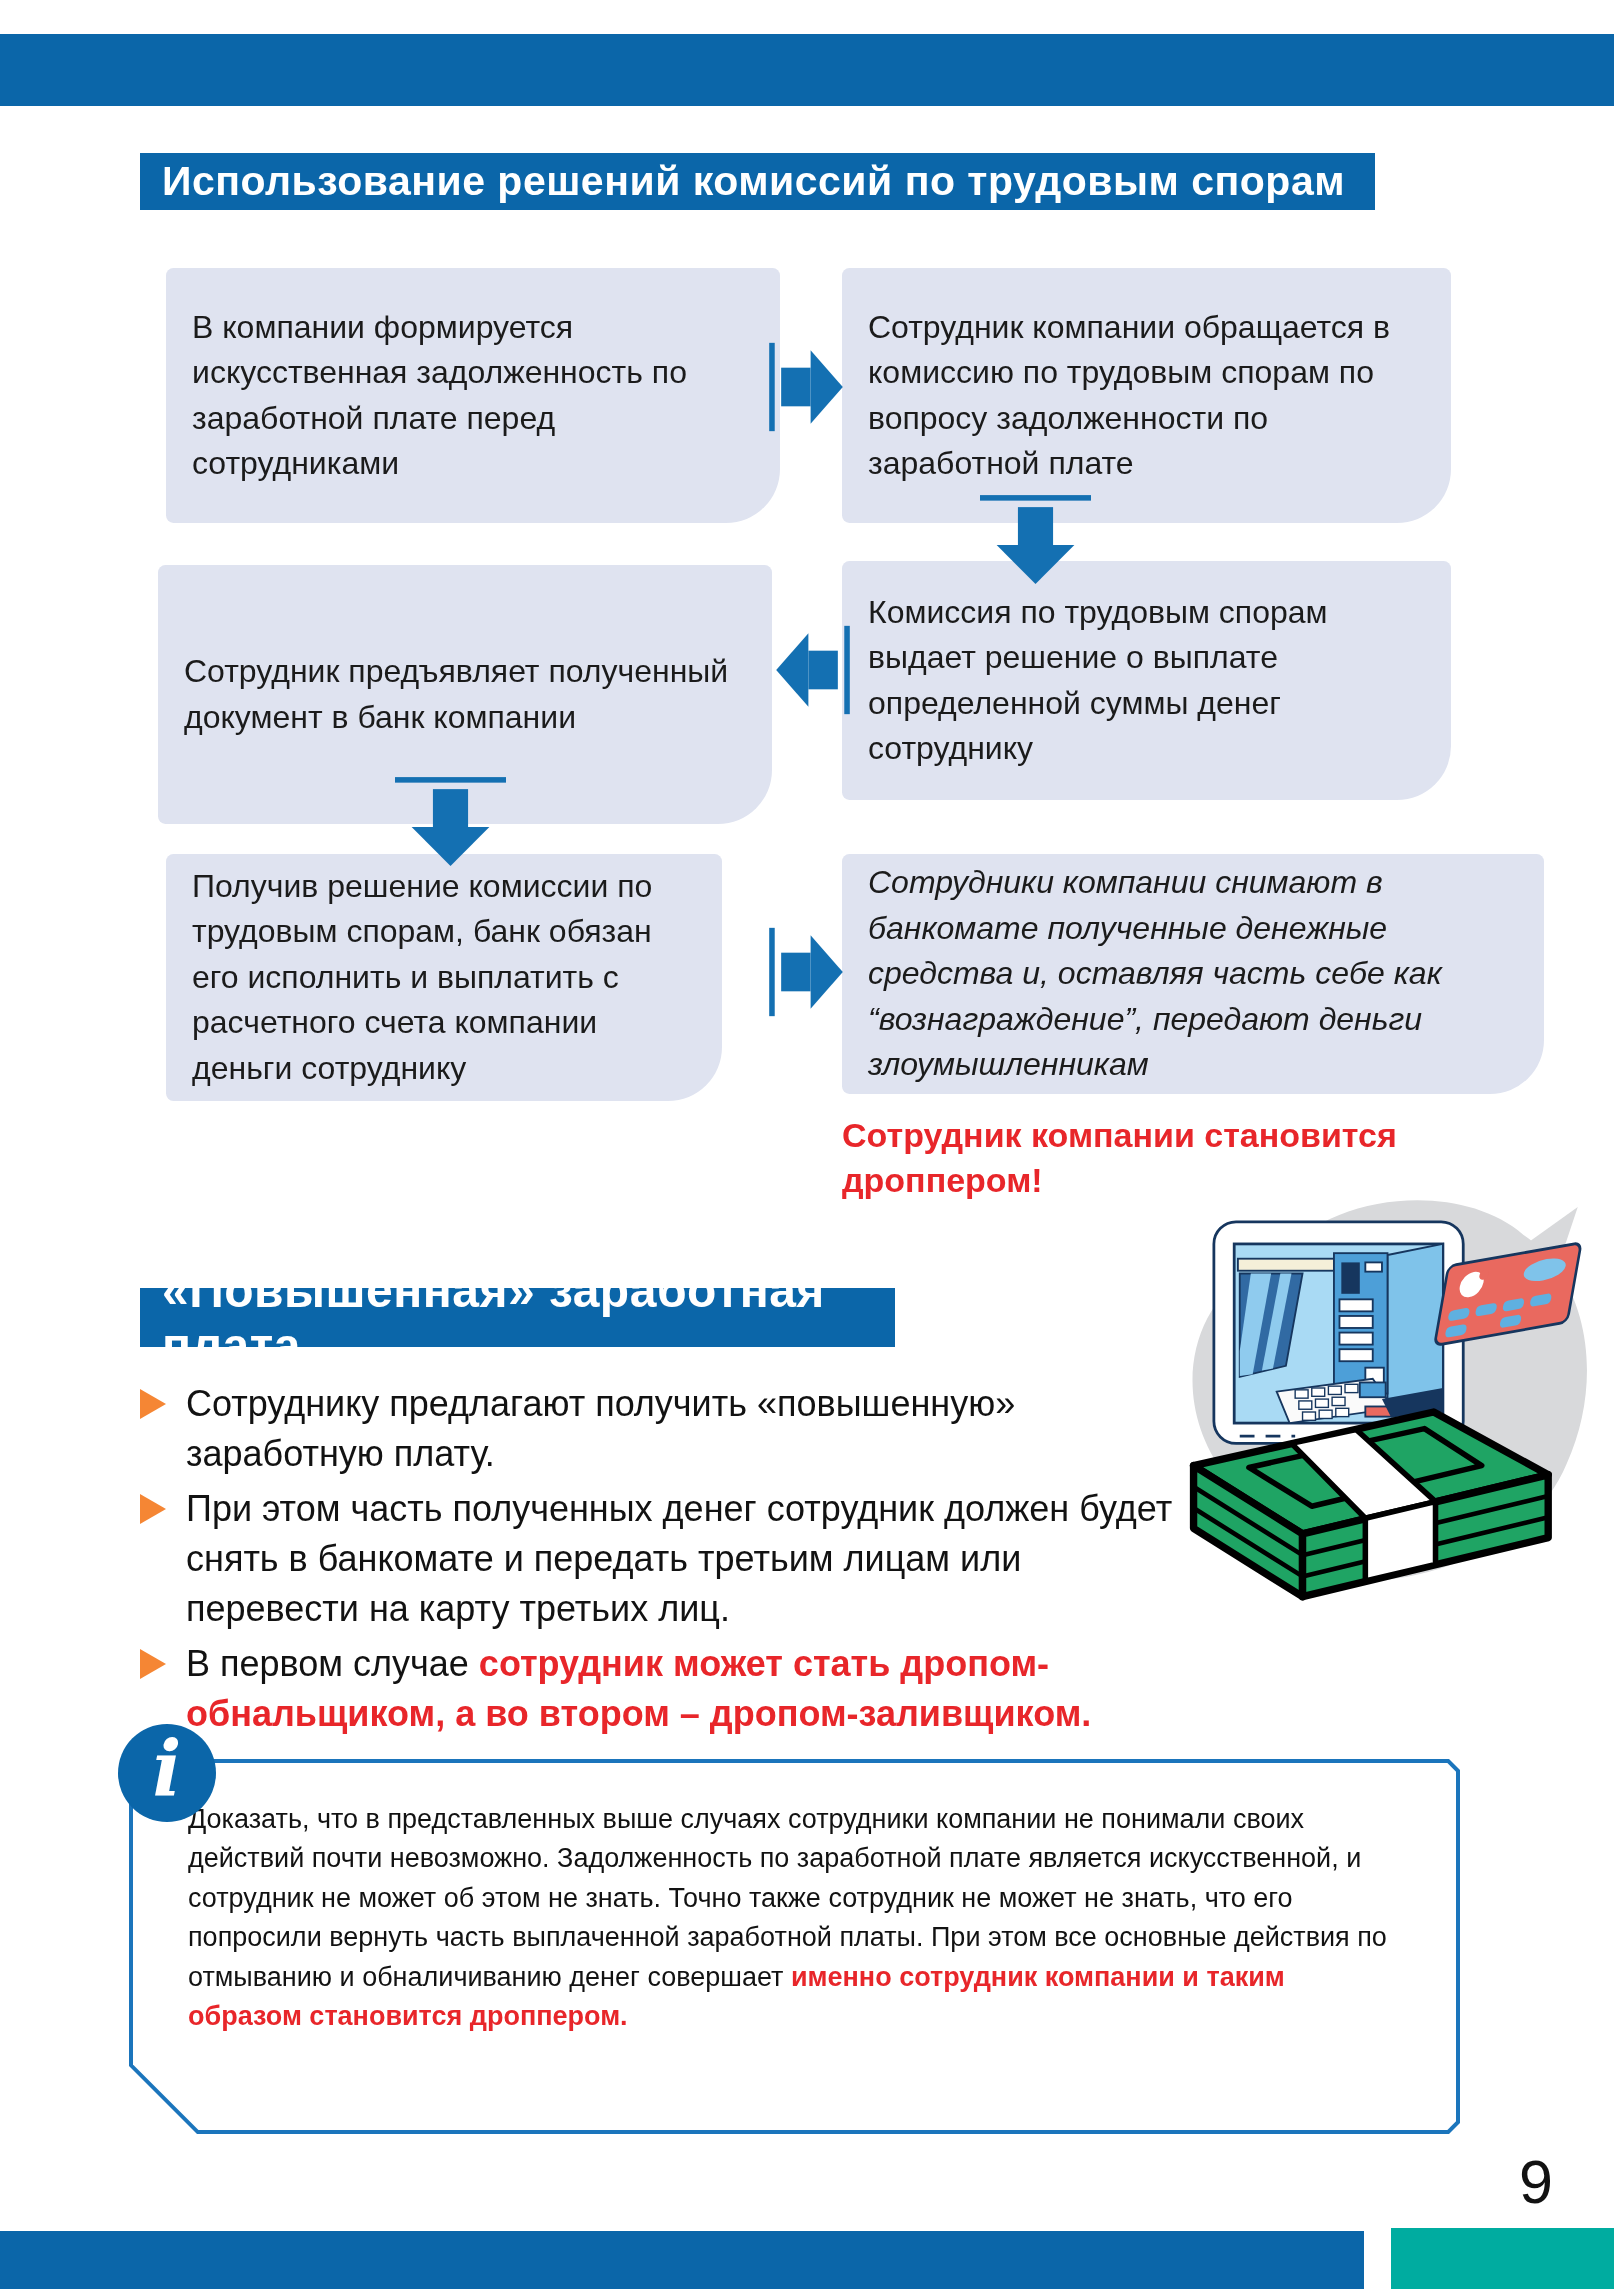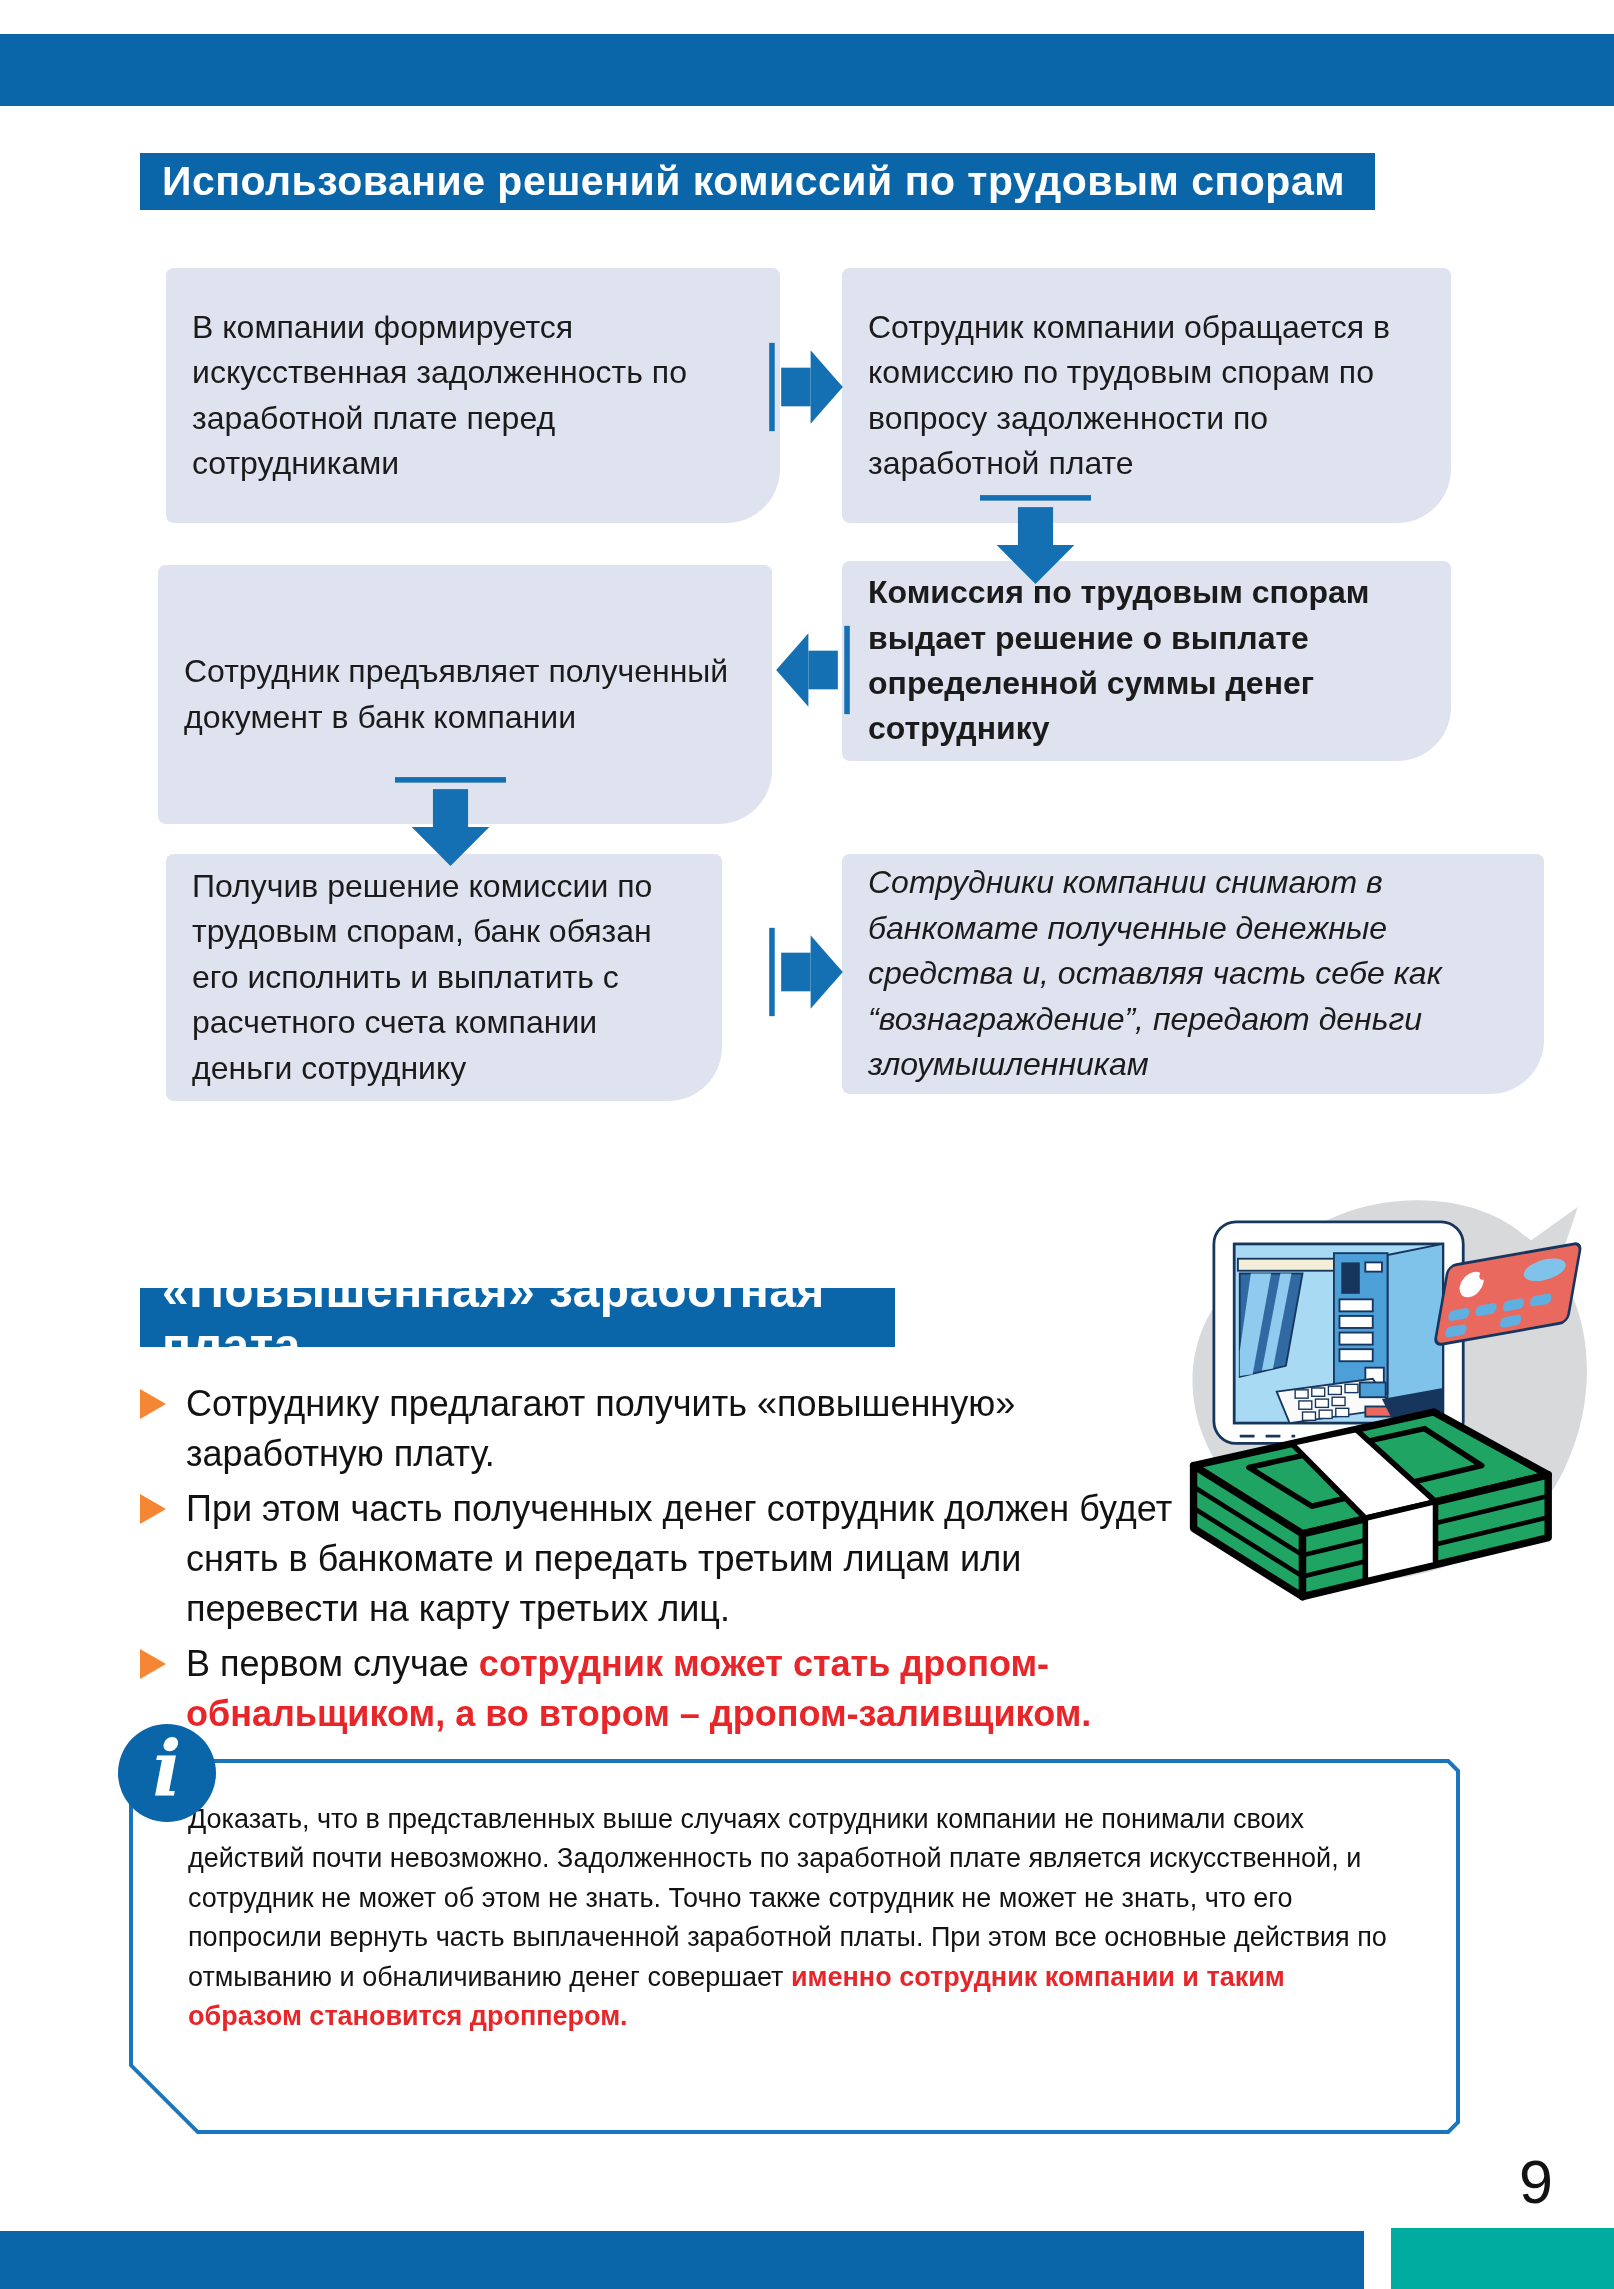--- a/index.html
+++ b/index.html
@@ -28,21 +28,21 @@
   .flow-box{
     position:absolute;background:var(--box_bg);
     border-radius:7.4px 7.4px 54px 7.4px;
     display:flex;align-items:center;justify-content:center;text-align:left;
     font-size:32px;line-height:1.42;color:var(--text_dark);
     padding:11px 26px;box-sizing:border-box;
   }
   #box1{left:166px;top:268px;width:614px;height:255px;}
   #box2{left:842px;top:268px;width:609px;height:255px;}
   #box3{left:158px;top:565px;width:614px;height:259px;}
-  #box4{left:842px;top:561px;width:609px;height:200px;font-weight:bold;}
+  #box4{left:842px;top:561px;width:609px;height:239px;}
   #box5{left:166px;top:854px;width:556px;height:247px;}
   #box6{left:842px;top:854px;width:702px;height:240px;font-style:italic;}
   .arrow{position:absolute;z-index:3;}
   .arrow rect,.arrow polygon{fill:var(--arrow_blue);}
   #arrow-r1{left:769px;top:341px;width:74px;height:92px;}
   #arrow-d1{left:980px;top:495px;width:111px;height:89px;}
   #arrow-l1{left:776px;top:624px;width:74px;height:92px;}
   #arrow-d2{left:395px;top:777px;width:111px;height:89px;}
   #arrow-r2{left:769px;top:926px;width:74px;height:92px;}
   .warning{
@@ -117,20 +117,21 @@
     <rect x="0" y="0" width="120" height="6"></rect>
       <rect x="41" y="13" width="38" height="41"></rect>
       <polygon points="18,54 102,54 60,96"></polygon>
   </svg>
   <svg class="arrow" id="arrow-r2" viewBox="0 0 80 100">
     <rect x="0" y="2" width="6" height="96"></rect>
       <rect x="13" y="29" width="32" height="42"></rect>
       <polygon points="45,10 80,50 45,90"></polygon>
   </svg>
 
+  <div class="warning">Сотрудник компании становится дроппером!</div>
 
   <div class="sec-title" id="title2">«Повышенная» заработная плата</div>
 
   <div class="bullets">
     <div class="bullet">
       <span class="tri"></span>
       <span><span>Сотруднику предлагают получить «повышенную» заработную плату.</span><span class="red-b"></span></span>
     </div>
     <div class="bullet">
       <span class="tri"></span>

